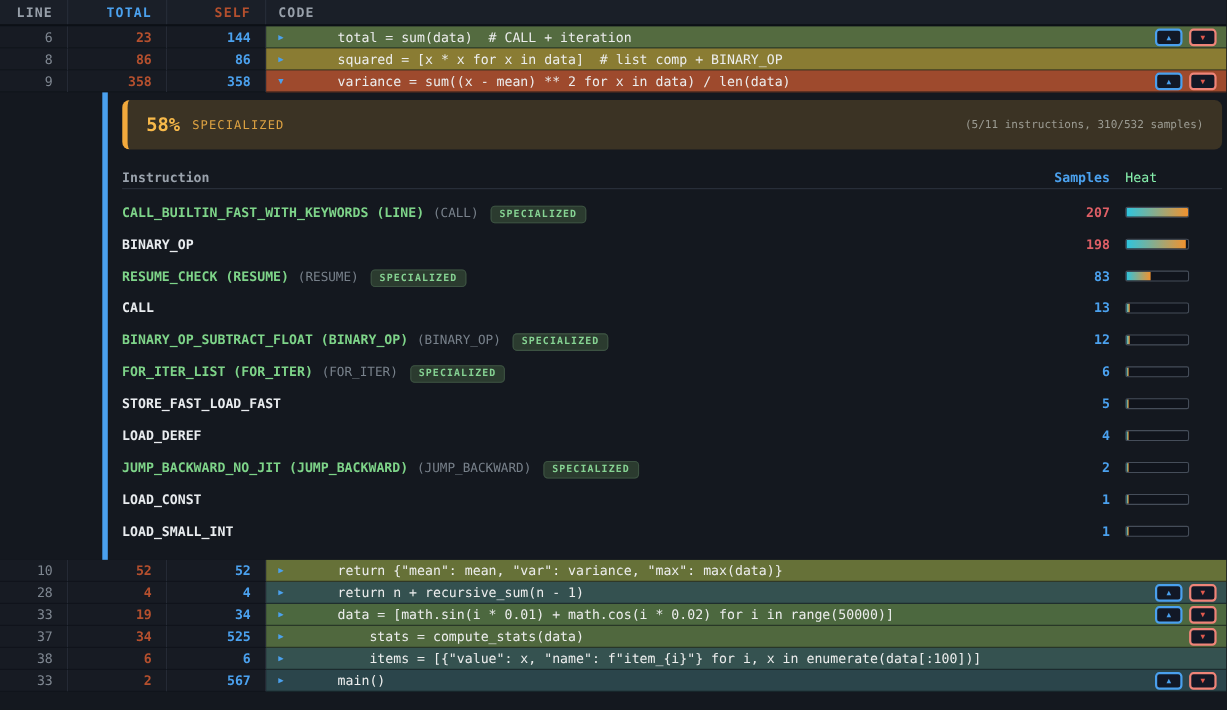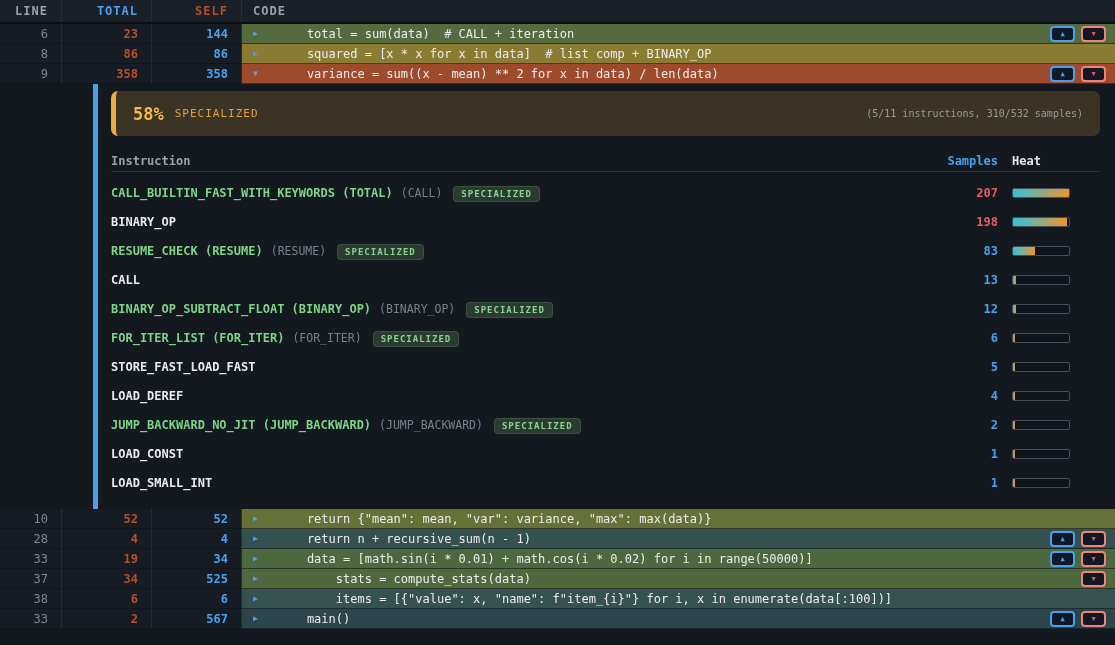--- a/index.html
+++ b/index.html
@@ -40,37 +40,37 @@
   .navs{position:absolute;right:9px;top:50%;transform:translateY(-50%);display:flex;gap:6px;}
   .nav{width:21px;height:12px;border-radius:4px;background:#121826;
     display:flex;align-items:center;justify-content:center;font-size:7px;cursor:pointer;}
   .nav.up{border:2px solid #4aa0ee;color:#4aa0ee;}
   .nav.down{border:2px solid #ef8478;color:#e25a4e;}
 
   
   .panel{height:425px;display:flex;}
   .panel-spacer{width:93px;flex:none;}
   .panel-bar{width:5px;flex:none;background:#4aa0ee;}
-  .panel-content{flex:1;padding:0 15px 0 13px;box-sizing:border-box;border-radius:15px;}
+  .panel-content{flex:1;padding:0 4px 0 13px;box-sizing:border-box;border-radius:15px;}
 
   .banner{margin-top:7px;height:45px;background:#3b3324;
     border-left:5px solid #f2a93c;border-radius:7px;
     display:flex;align-items:center;padding:0 17px;box-sizing:border-box;}
   .pct{font-size:17px;font-weight:bold;color:#f7b94a;}
   .pct-label{margin-left:11px;font-size:11px;color:#dda242;letter-spacing:1px;}
   .banner-detail{margin-left:auto;font-size:10px;color:#9c9c93;}
 
   .instr-header{margin-top:14px;display:flex;align-items:center;height:21px;
     border-bottom:1px solid #2b313c;}
   .i-name{flex:1;font-size:12px;}
   .i-samples{width:80px;text-align:right;font-size:12px;font-weight:bold;flex:none;}
   .i-heat{width:58px;margin-left:14px;margin-right:30px;flex:none;font-size:12px;}
   .instr-header .i-name{color:#9aa2ac;font-weight:bold;}
   .instr-header .i-samples{color:#4ba1ee;}
-  .instr-header .i-heat{color:#e5e5e5;font-weight:bold;}
+  .instr-header .i-heat{color:#86efac;font-weight:normal;}
 
   #instr-rows{margin-top:6px;}
   .instr-row{display:flex;align-items:center;height:29px;}
   .i-main{font-weight:bold;font-size:12px;}
   .i-main.spec{color:#7ed489;}
   .i-main.plain{color:#e9ecef;}
   .i-base{color:#78818b;margin-left:8px;font-size:11.5px;}
   .badge{margin-left:11px;background:#2b3b2f;border:1px solid #3c5242;color:#86d393;
     font-size:9px;font-weight:bold;letter-spacing:1px;padding:2px 7px;border-radius:4px;}
   .i-samples.hot{color:#df5f66;}
@@ -141,21 +141,21 @@
       </div>
 
       <div class="instr-header">
         <span class="i-name">Instruction</span>
         <span class="i-samples">Samples</span>
         <span class="i-heat">Heat</span>
       </div>
 
       <div id="instr-rows">
           <div class="instr-row">
-            <span class="i-name"><span class="i-main spec">CALL_BUILTIN_FAST_WITH_KEYWORDS (TOTAL)</span><span class="i-base">(CALL)</span><span class="badge">SPECIALIZED</span></span>
+            <span class="i-name"><span class="i-main spec">CALL_BUILTIN_FAST_WITH_KEYWORDS (LINE)</span><span class="i-base">(CALL)</span><span class="badge">SPECIALIZED</span></span>
             <span class="i-samples hot">207</span>
             <span class="i-heat">
               <span class="hbar" style="display: block;">
                 <span class="hfill" style="display: block; width: 100%;"></span>
               </span>
             </span>
           </div>
           <div class="instr-row">
             <span class="i-name"><span class="i-main plain">BINARY_OP</span></span>
             <span class="i-samples hot">198</span>

